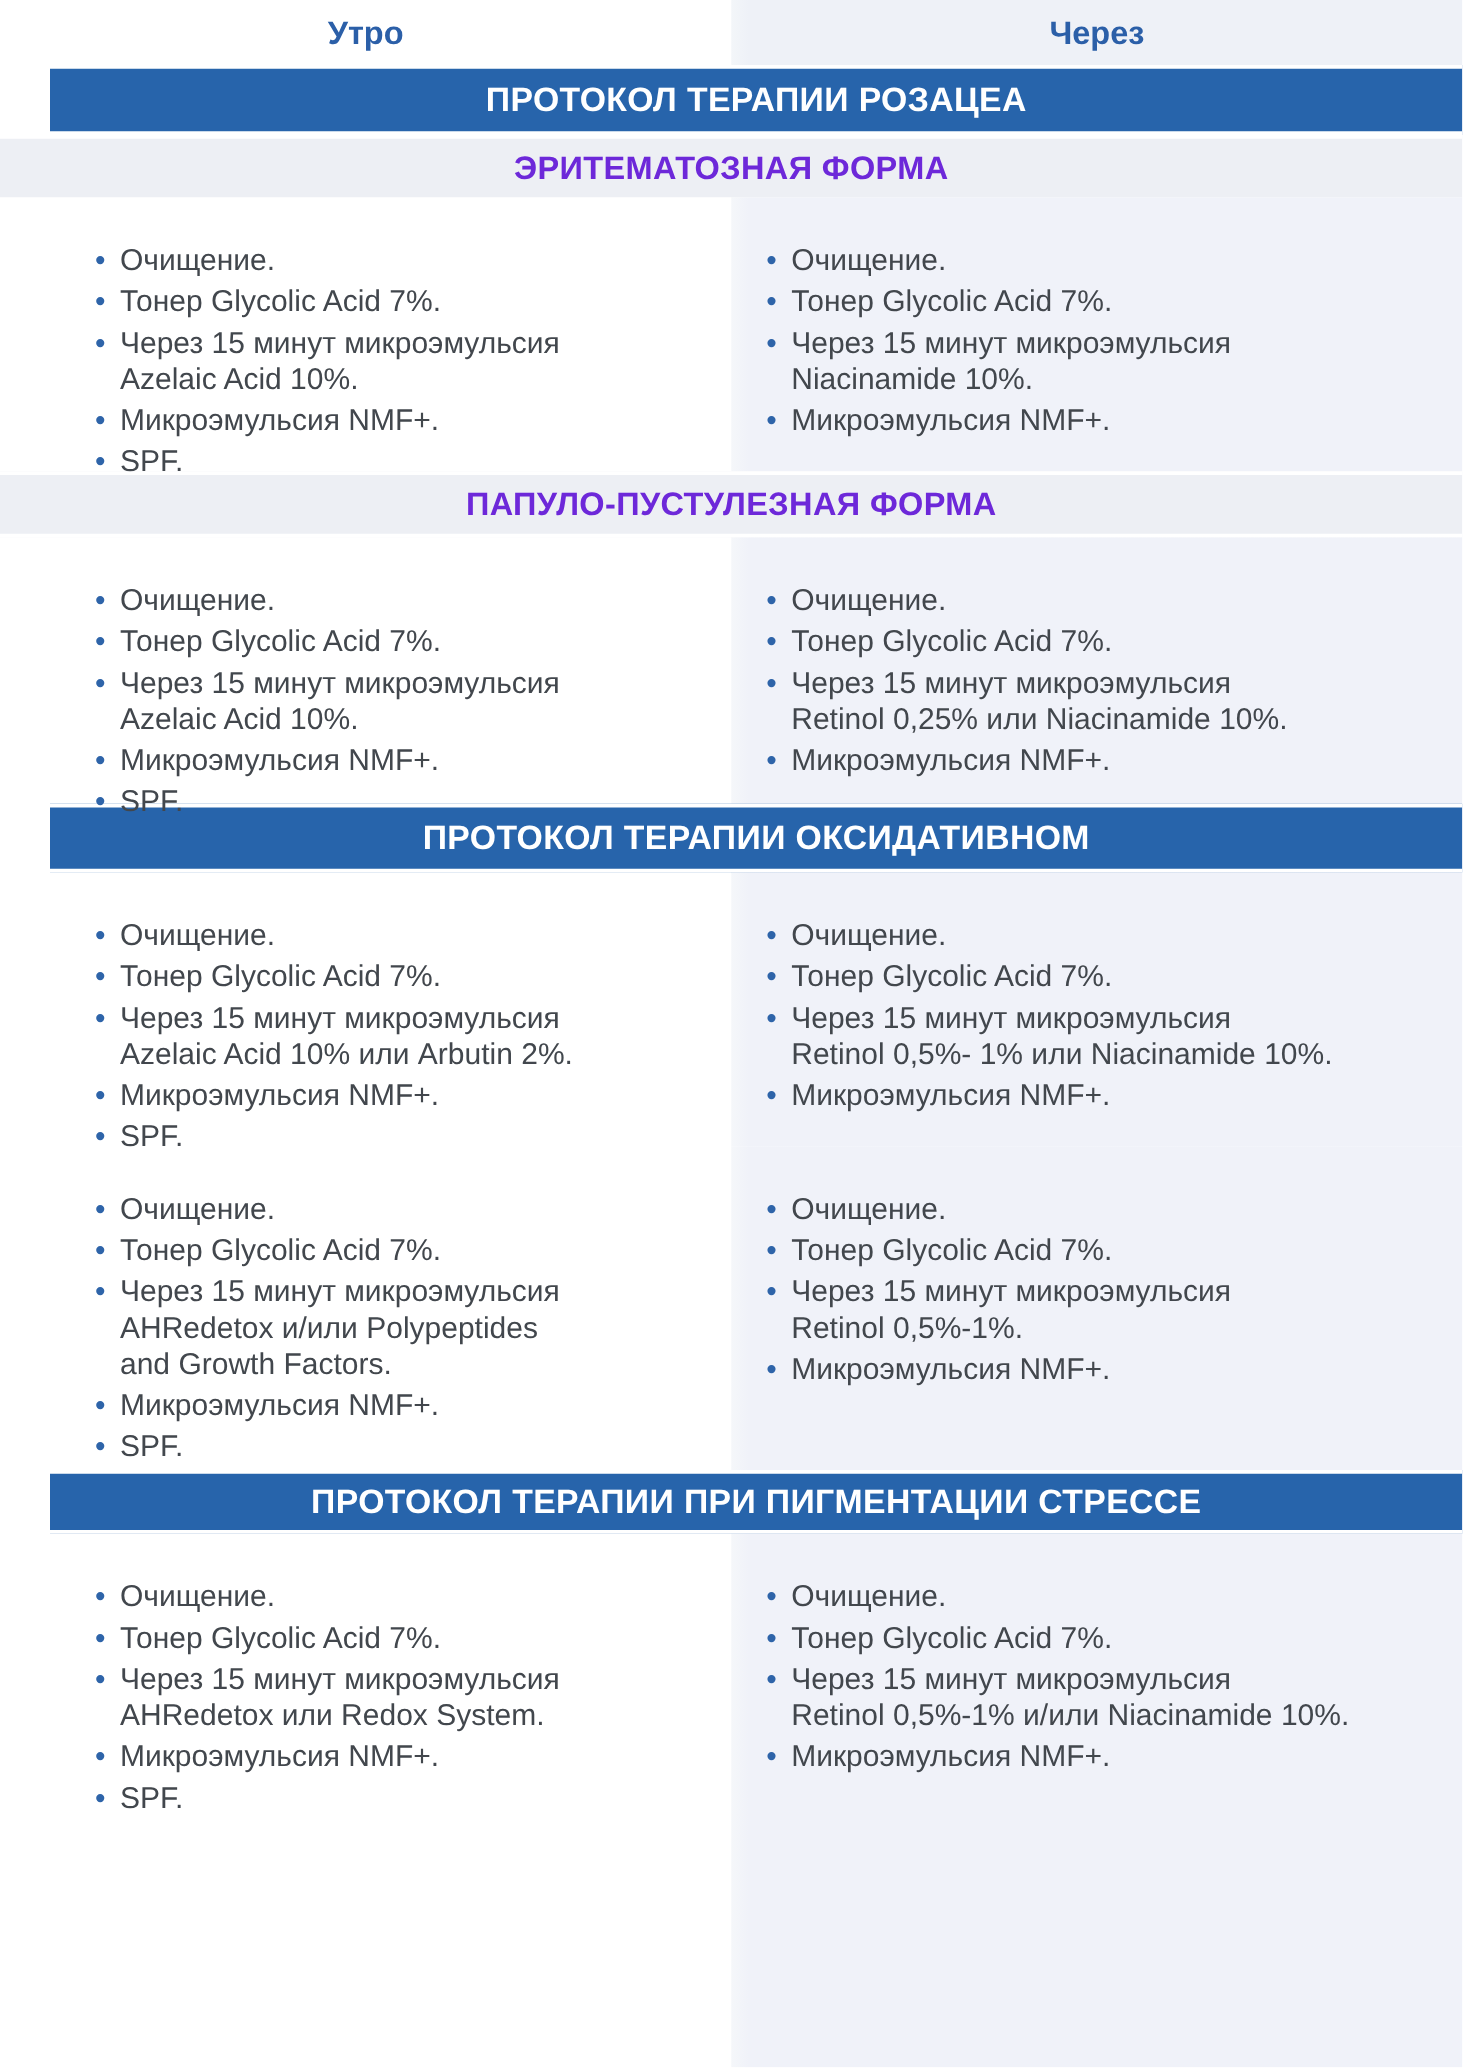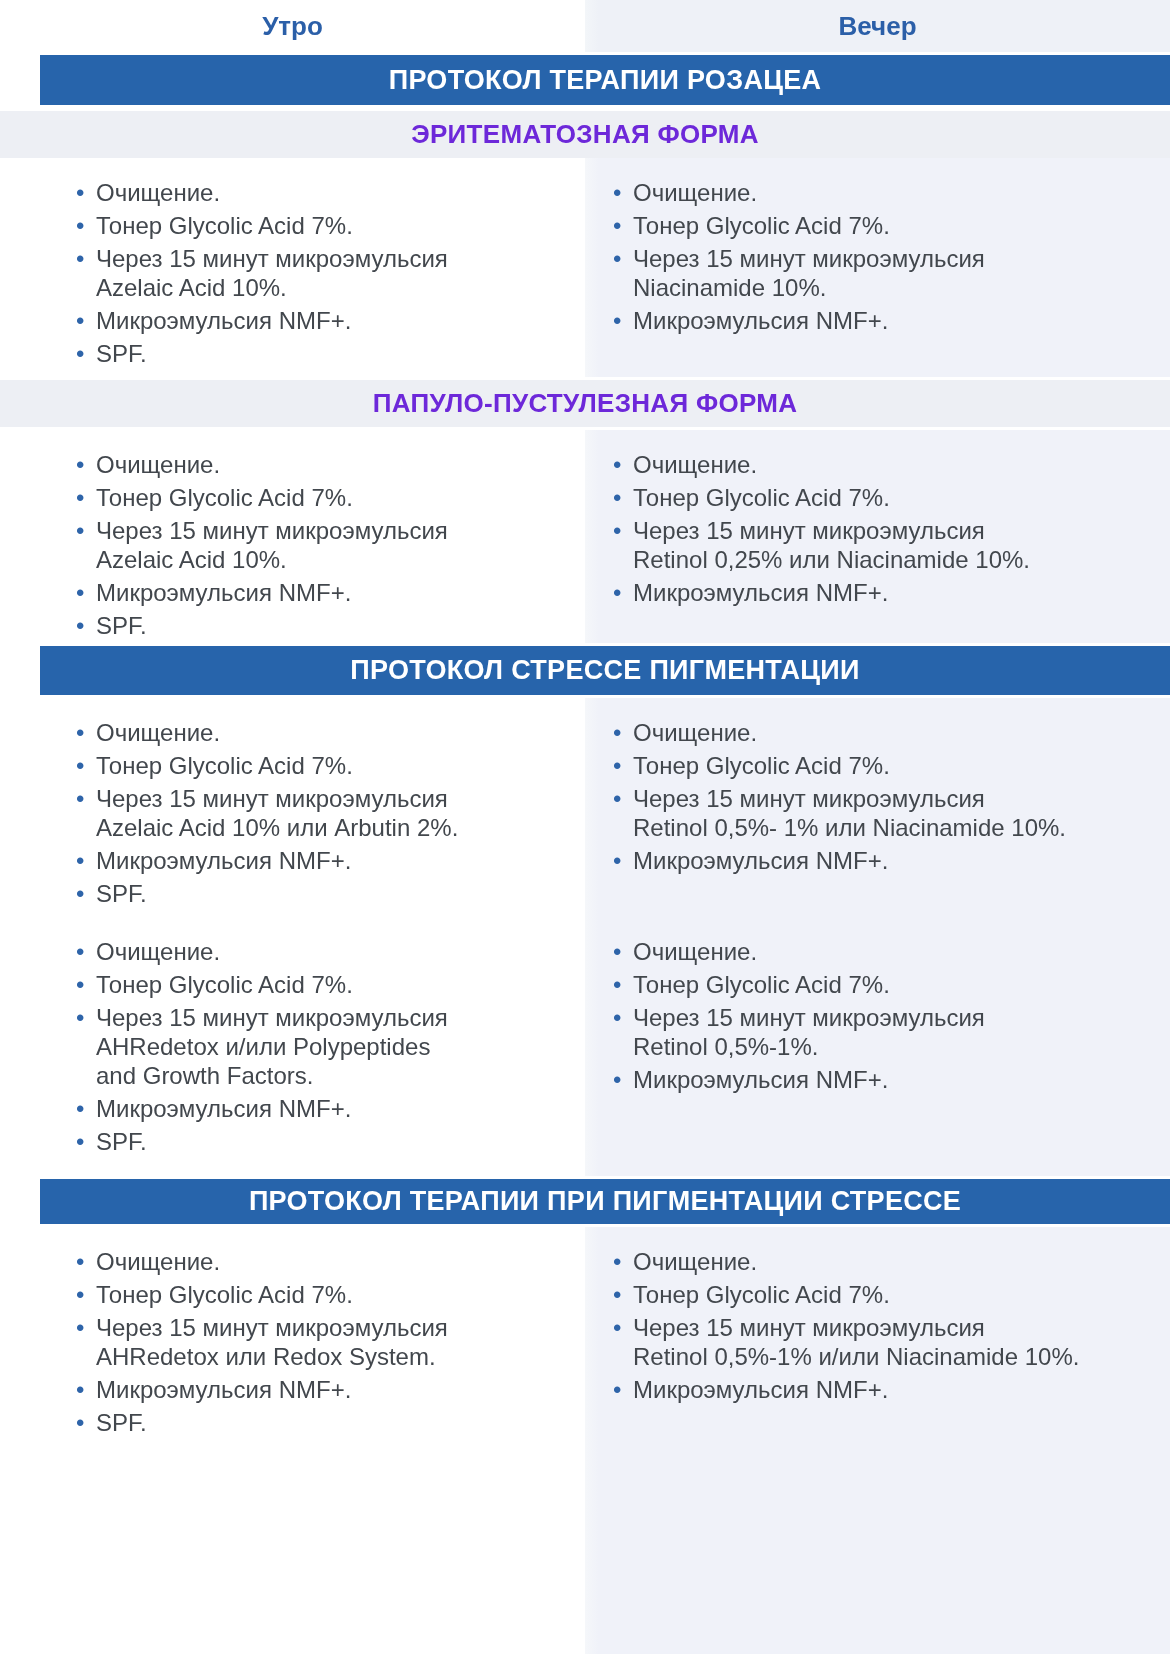--- a/index.html
+++ b/index.html
@@ -44,21 +44,21 @@
     border-top: 3px solid #ffffff;
     display: flex; align-items: center; justify-content: center;
     color: #6d28d9; font-size: 26px; font-weight: bold;
     letter-spacing: 0.3px;
   }
 
   
   .content-row { display: flex; flex: none; }
   .content-row.grow { flex: 1; }
   .col {
-    padding-top: 20px;
+    padding-top: 36px;
   }
   .col.morning {
     width: 585px;
     background: #ffffff;
     padding-left: 96px;
     padding-right: 24px;
   }
   .col.evening {
     flex: 1;
     background: linear-gradient(90deg, #f5f7fa 0px, #f0f2f9 14px);
@@ -88,21 +88,21 @@
 </head>
 <body>
 
 <div class="page">
 
   <div class="header-row">
     <div class="header-cell morning">
       <span>Утро</span>
     </div>
     <div class="header-cell evening">
-      <span>Вечер</span>
+      <span>Через</span>
     </div>
   </div>
 
   <div class="banner-dark" style="height:56px">
     <span>ПРОТОКОЛ ТЕРАПИИ РОЗАЦЕА</span>
   </div>
 
   <div class="banner-light" style="height:50px">
     <span>ЭРИТЕМАТОЗНАЯ ФОРМА</span>
   </div>
@@ -147,21 +147,21 @@
         <li>Очищение.</li>
         <li>Тонер Glycolic Acid 7%.</li>
         <li>Через 15 минут микроэмульсия
 Retinol 0,25% или Niacinamide 10%.</li>
         <li>Микроэмульсия NMF+.</li>
       </ul>
     </div>
   </div>
 
   <div class="banner-dark" style="height:55px">
-    <span>ПРОТОКОЛ СТРЕССЕ ПИГМЕНТАЦИИ</span>
+    <span>ПРОТОКОЛ ТЕРАПИИ ОКСИДАТИВНОМ</span>
   </div>
   <div class="content-row" style="height:219px">
     <div class="col morning">
       <ul class="steps">
         <li>Очищение.</li>
         <li>Тонер Glycolic Acid 7%.</li>
         <li>Через 15 минут микроэмульсия
 Azelaic Acid 10% или Arbutin 2%.</li>
         <li>Микроэмульсия NMF+.</li>
         <li>SPF.</li>

